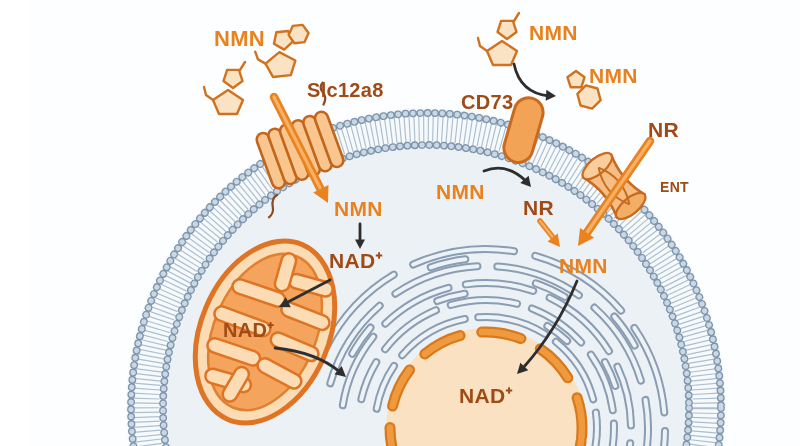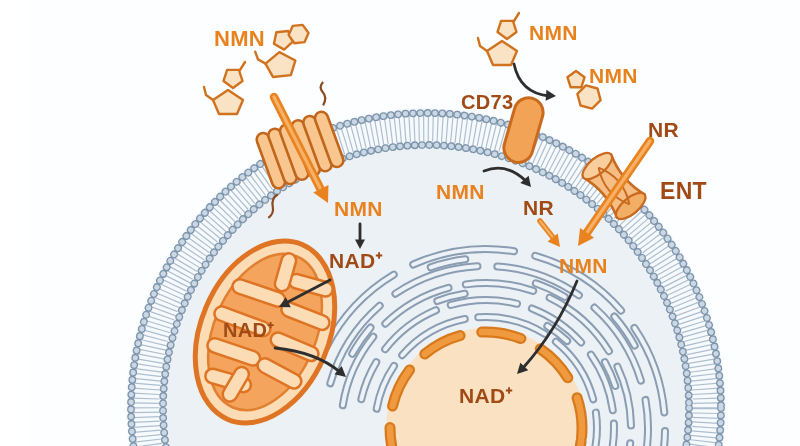--- a/index.html
+++ b/index.html
@@ -202,25 +202,26 @@
         <path d="M302,280 L258,303" fill="none" stroke="#2E2E2E" stroke-width="2.8" stroke-linecap="round"></path>
         <polygon points="251,307 257.85862075541036,297.33256386969873 262.85251625254534,307.13363563577076" fill="#2E2E2E"></polygon>
         <path d="M247,348 Q288,352 312,372" fill="none" stroke="#2E2E2E" stroke-width="2.8" stroke-linecap="round"></path>
         <polygon points="318,377 306.4672247482131,374.26228288682495 313.6838740671087,365.9604775043744" fill="#2E2E2E"></polygon>
         <path d="M549,281 Q529,330 495,368" fill="none" stroke="#2E2E2E" stroke-width="2.8" stroke-linecap="round"></path>
         <polygon points="489,374 492.3375439879569,362.6263110589197 500.250281791682,370.26755313396865" fill="#2E2E2E"></polygon>
       </g>
 </svg>
 
 <div class="lbl orange" style="left:186px;top:28px;font-size:22px;">NMN</div>
+<div class="lbl rust" style="left:279px;top:80px;font-size:20px;">Slc12a8</div>
 <div class="lbl rust" style="left:433px;top:92px;font-size:20px;">CD73</div>
 <div class="lbl orange" style="left:501px;top:22px;font-size:21px;">NMN</div>
 <div class="lbl orange" style="left:561px;top:65px;font-size:21px;">NMN</div>
 <div class="lbl rust" style="left:620px;top:119px;font-size:21px;">NR</div>
-<div class="lbl rust" style="left:632px;top:180px;font-size:23px;text-align:center;">ENT</div>
+<div class="lbl rust" style="left:632px;top:180px;font-size:14px;text-align:center;">ENT</div>
 <div class="lbl orange" style="left:408px;top:181px;font-size:21px;">NMN</div>
 <div class="lbl rust" style="left:495px;top:197px;font-size:21px;">NR</div>
 <div class="lbl orange" style="left:306px;top:198px;font-size:21px;">NMN</div>
 <div class="lbl rust" style="left:301px;top:250px;font-size:21px;">NAD⁺</div>
 <div class="lbl rust" style="left:195px;top:320px;font-size:20px;">NAD⁺</div>
 <div class="lbl orange" style="left:531px;top:255px;font-size:21px;">NMN</div>
 <div class="lbl rust" style="left:431px;top:385px;font-size:21px;">NAD⁺</div>
 </div>
 
 </body></html>

